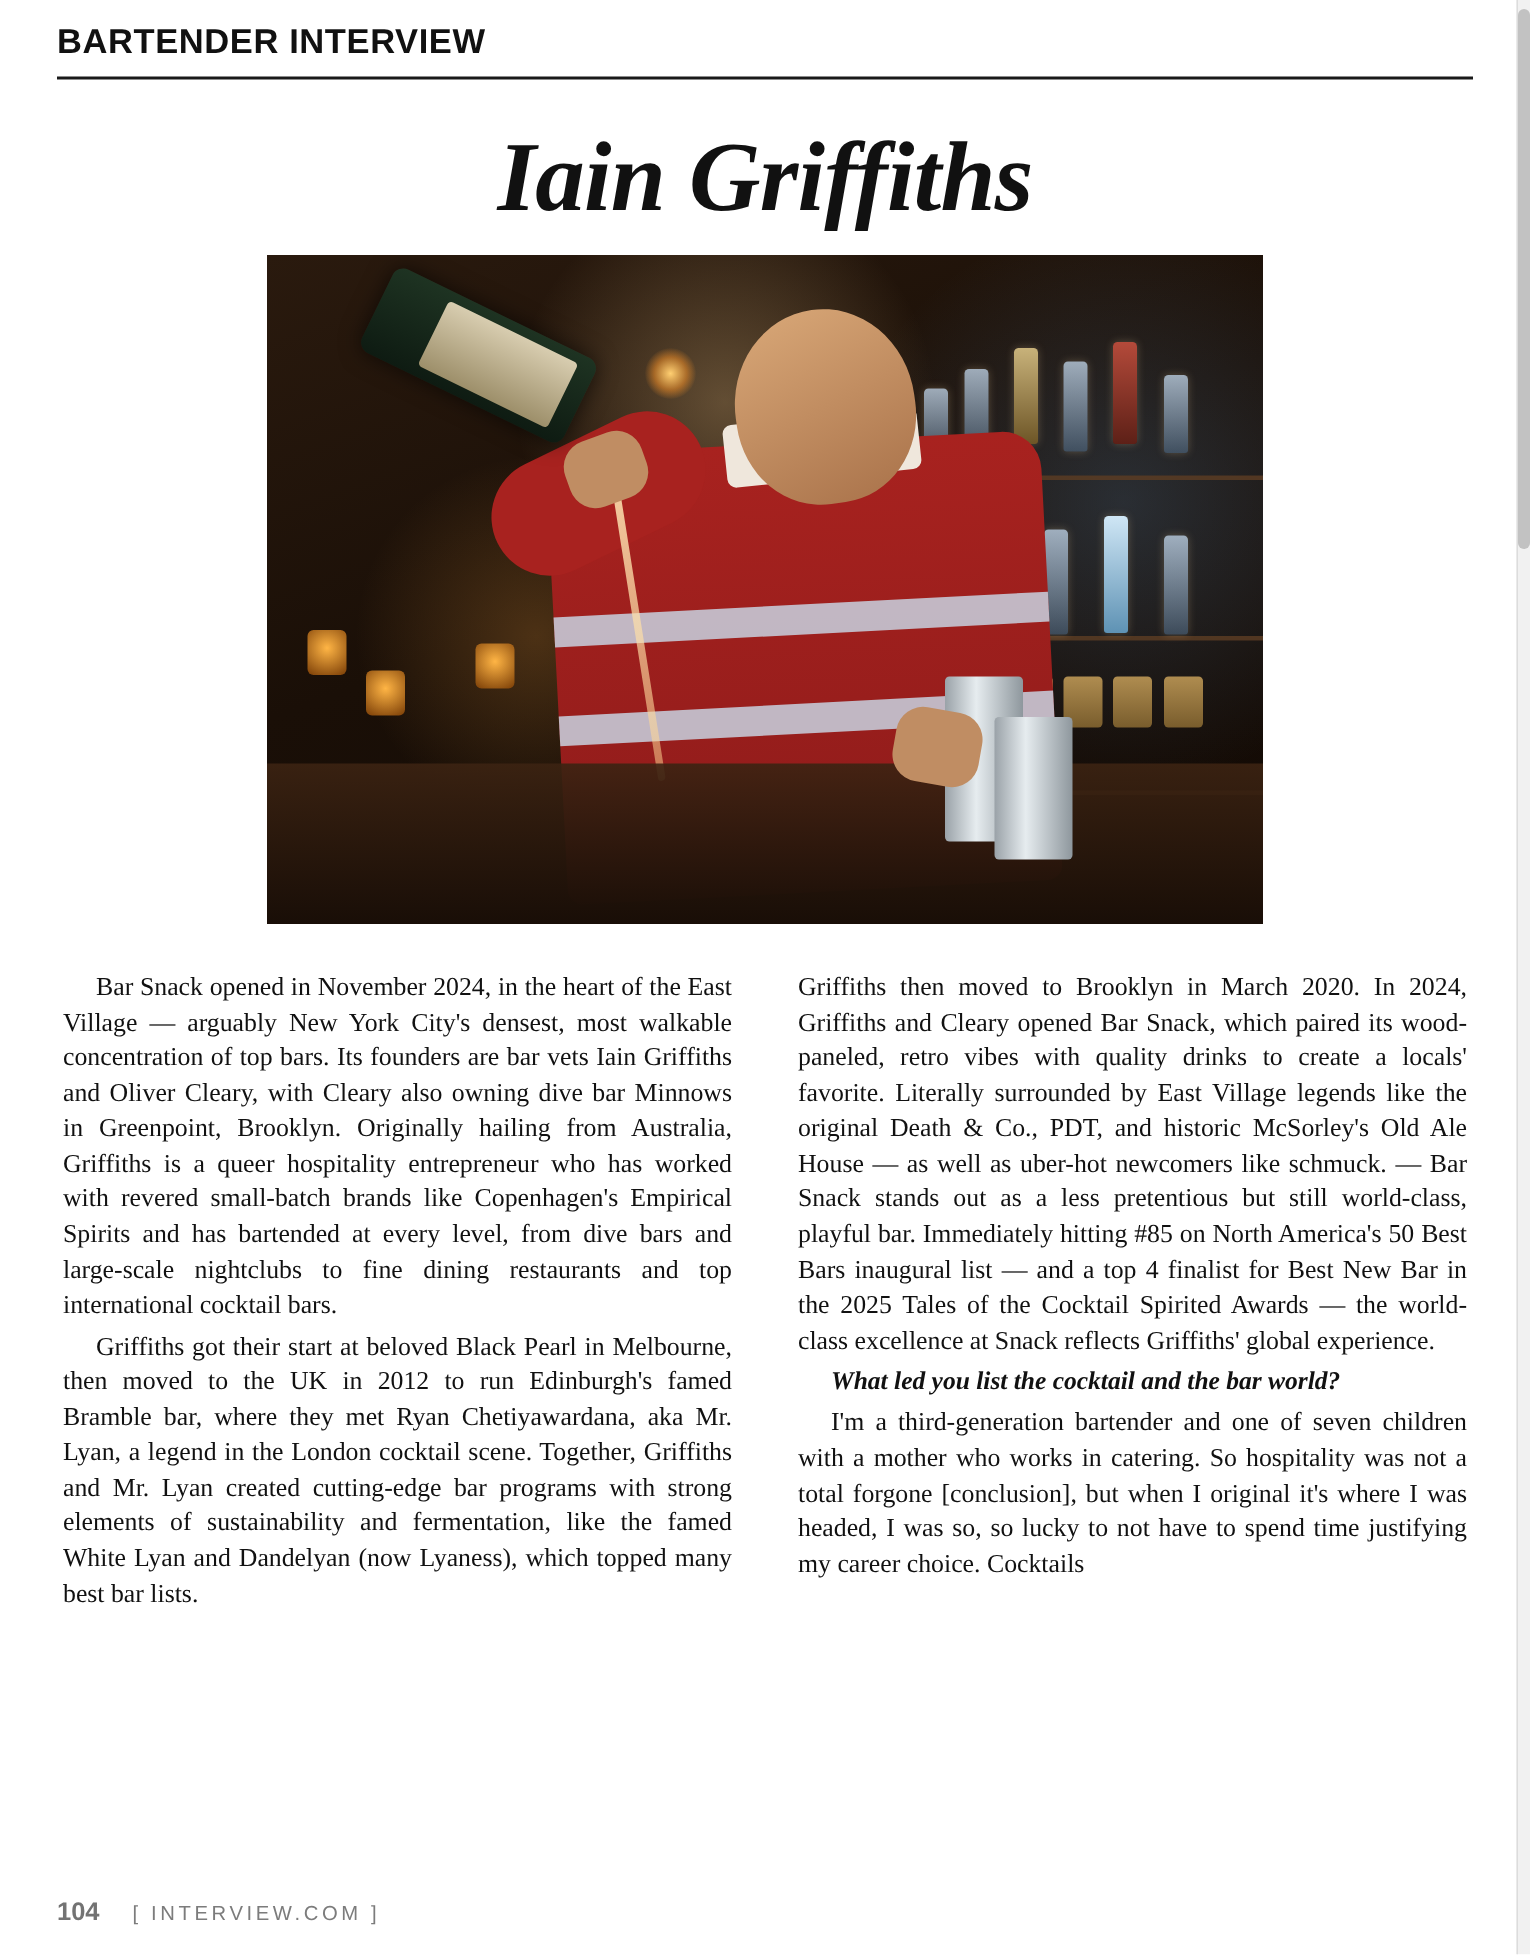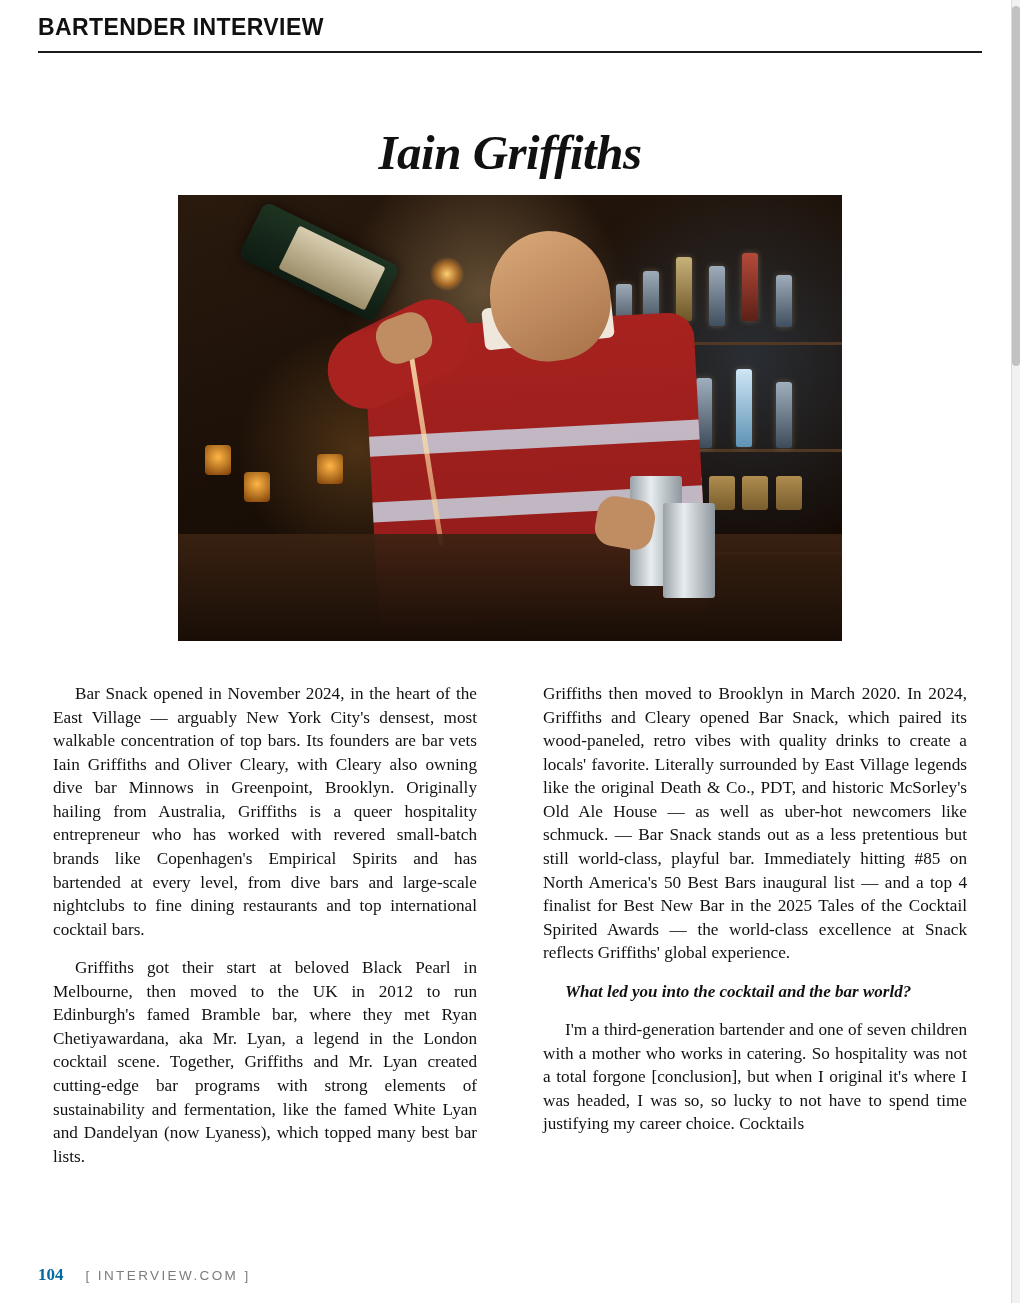--- a/index.html
+++ b/index.html
@@ -36,23 +36,23 @@
     letter-spacing: 0.4px;
     color: #111111;
   }
 
   
   .title-top {
     text-align: center;
     font-family: "Liberation Serif", serif;
     font-style: italic;
     font-weight: bold;
-    font-size: 49px;
+    font-size: 66px;
     line-height: 1;
-    margin-top: 75px;
+    margin-top: 33px;
     letter-spacing: -0.5px;
   }
 
   .photo-wrap {
     margin: 18px auto 0 auto;
     width: 664px;
     height: 446px;
     position: relative;
     overflow: hidden;
     background: #1b1008;
@@ -243,21 +243,21 @@
     gap: 36px;
   }
   .col {
     width: 454px;
     font-size: 17.2px;
     line-height: 1.37;
     text-align: justify;
     hyphens: auto;
   }
   .col p {
-    margin: 15px;
+    margin: 4px;
     text-indent: 22px;
   }
   .col p.noindent { text-indent: 0; }
   .subhead {
     margin: 12px 0 0 0;
     font-style: italic;
     font-weight: bold;
     text-indent: 0;
     font-size: 17px;
   }
@@ -266,24 +266,24 @@
   .footer {
     position: absolute;
     left: 38px;
     right: 38px;
     bottom: 18px;
     display: flex;
     align-items: center;
     gap: 22px;
   }
   .folio {
-    font-family: Liberation Serif, serif;
+    font-family: Liberation Sans, sans-serif;
     font-weight: bold;
     font-size: 17px;
-    color: #0369a1;
+    color: #737373;
     text-align: center;
   }
   .site {
     font-family: "Liberation Sans", sans-serif;
     font-size: 13.5px;
     letter-spacing: 2.4px;
     color: #7c7c7c;
   }
 
   
@@ -365,21 +365,21 @@
   </div>
 
 
   <div class="columns">
     <div class="col">
       <p>Bar Snack opened in November 2024, in the heart of the East Village — arguably New York City's densest, most walkable concentration of top bars. Its founders are bar vets Iain Griffiths and Oliver Cleary, with Cleary also owning dive bar Minnows in Greenpoint, Brooklyn. Originally hailing from Australia, Griffiths is a queer hospitality entrepreneur who has worked with revered small-batch brands like Copenhagen's Empirical Spirits and has bartended at every level, from dive bars and large-scale nightclubs to fine dining restaurants and top international cocktail bars.</p>
       <p>Griffiths got their start at beloved Black Pearl in Melbourne, then moved to the UK in 2012 to run Edinburgh's famed Bramble bar, where they met Ryan Chetiyawardana, aka Mr. Lyan, a legend in the London cocktail scene. Together, Griffiths and Mr. Lyan created cutting-edge bar programs with strong elements of sustainability and fermentation, like the famed White Lyan and Dandelyan (now Lyaness), which topped many best bar lists.</p>
     </div>
     <div class="col">
       <p class="noindent">Griffiths then moved to Brooklyn in March 2020. In 2024, Griffiths and Cleary opened Bar Snack, which paired its wood-paneled, retro vibes with quality drinks to create a locals' favorite. Literally surrounded by East Village legends like the original Death &amp; Co., PDT, and historic McSorley's Old Ale House — as well as uber-hot newcomers like schmuck. — Bar Snack stands out as a less pretentious but still world-class, playful bar. Immediately hitting #85 on North America's 50 Best Bars inaugural list — and a top 4 finalist for Best New Bar in the 2025 Tales of the Cocktail Spirited Awards — the world-class excellence at Snack reflects Griffiths' global experience.</p>
-      <p class="subhead">What led you into the cocktail and the bar world?</p>
+      <p class="subhead">What led you list the cocktail and the bar world?</p>
       <p>I'm a third-generation bartender and one of seven children with a mother who works in catering. So hospitality was not a total forgone [conclusion], but when I original it's where I was headed, I was so, so lucky to not have to spend time justifying my career choice. Cocktails</p>
     </div>
   </div>
 
   <div class="footer">
     <div class="folio">104</div>
     <div class="site">[ INTERVIEW.COM ]</div>
   </div>
 
 </div>

